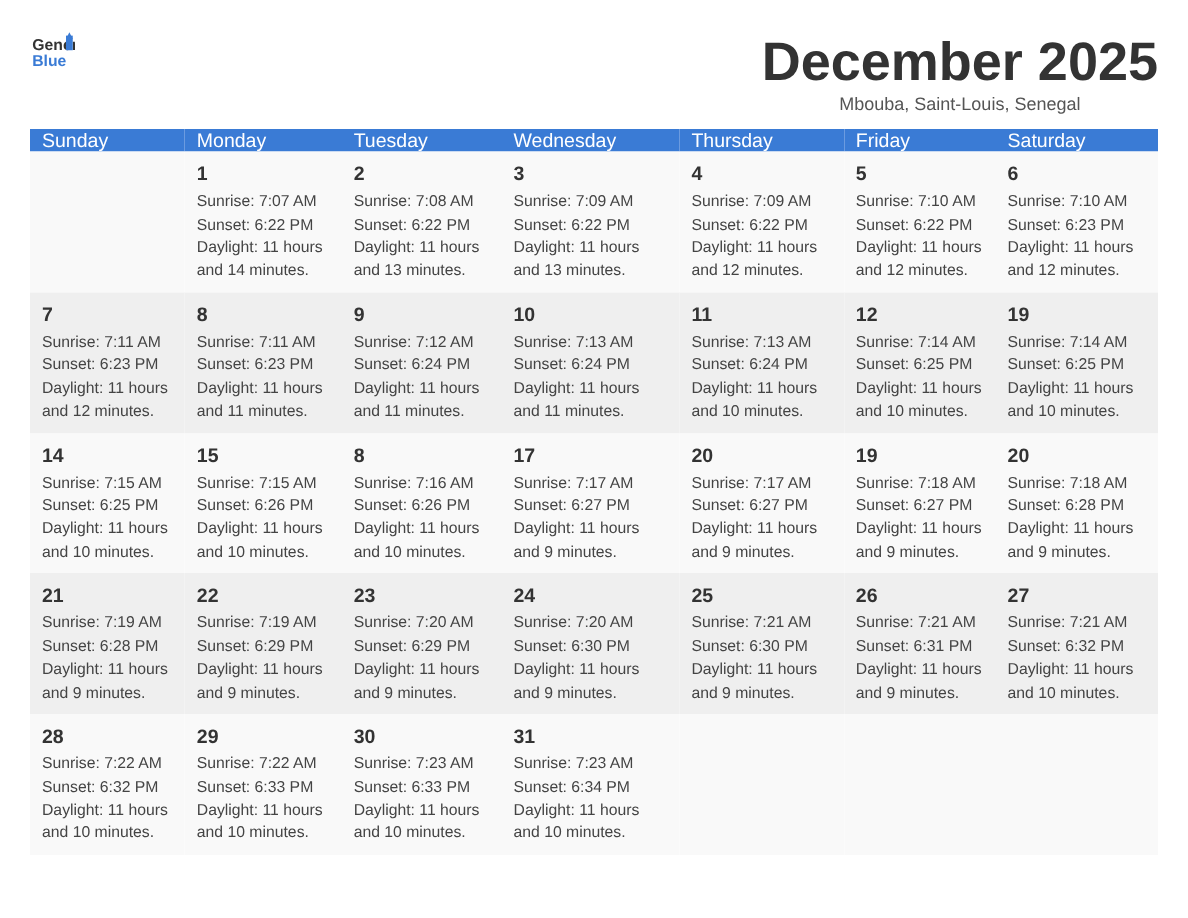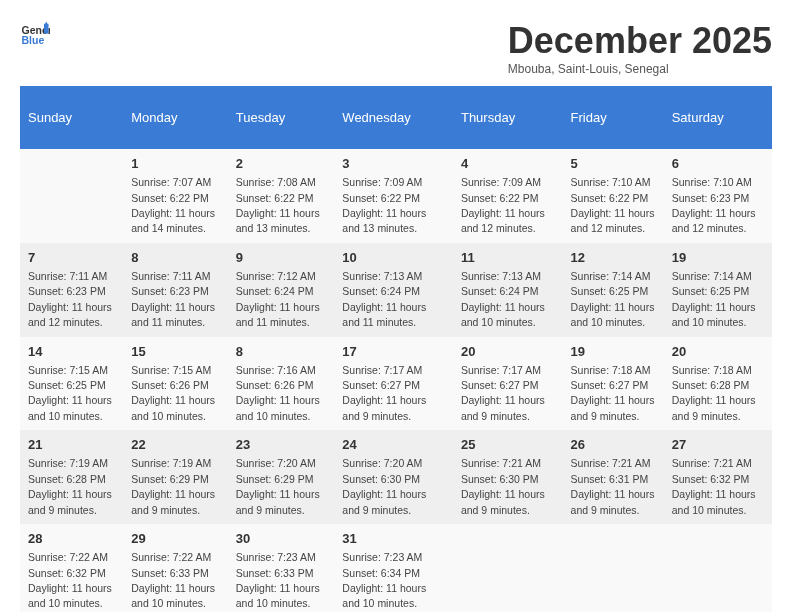--- a/index.html
+++ b/index.html
@@ -19,42 +19,42 @@
     .logo {
       display: flex;
       align-items: center;
       gap: 4px;
     }
     .logo-icon {
       width: 30px;
       height: 30px;
     }
     .title-area {
-      text-align: left;
+      text-align: center;
     }
     .main-title {
       font-size: 36px;
       font-weight: bold;
       color: #333;
     }
     .subtitle {
       font-size: 12px;
       color: #555;
     }
     table {
       width: 100%;
       border-collapse: collapse;
       font-size: 11px;
     }
     thead tr {
       background-color: #3a7bd5;
       color: #fff;
     }
     thead th {
-      padding: 24px 8px;
+      padding: 0 8px;
       text-align: left;
       font-size: 13px;
       font-weight: normal;
     }
     tbody tr {
       vertical-align: top;
     }
     tbody tr:nth-child(odd) {
       background-color: #f9f9f9;
     }

